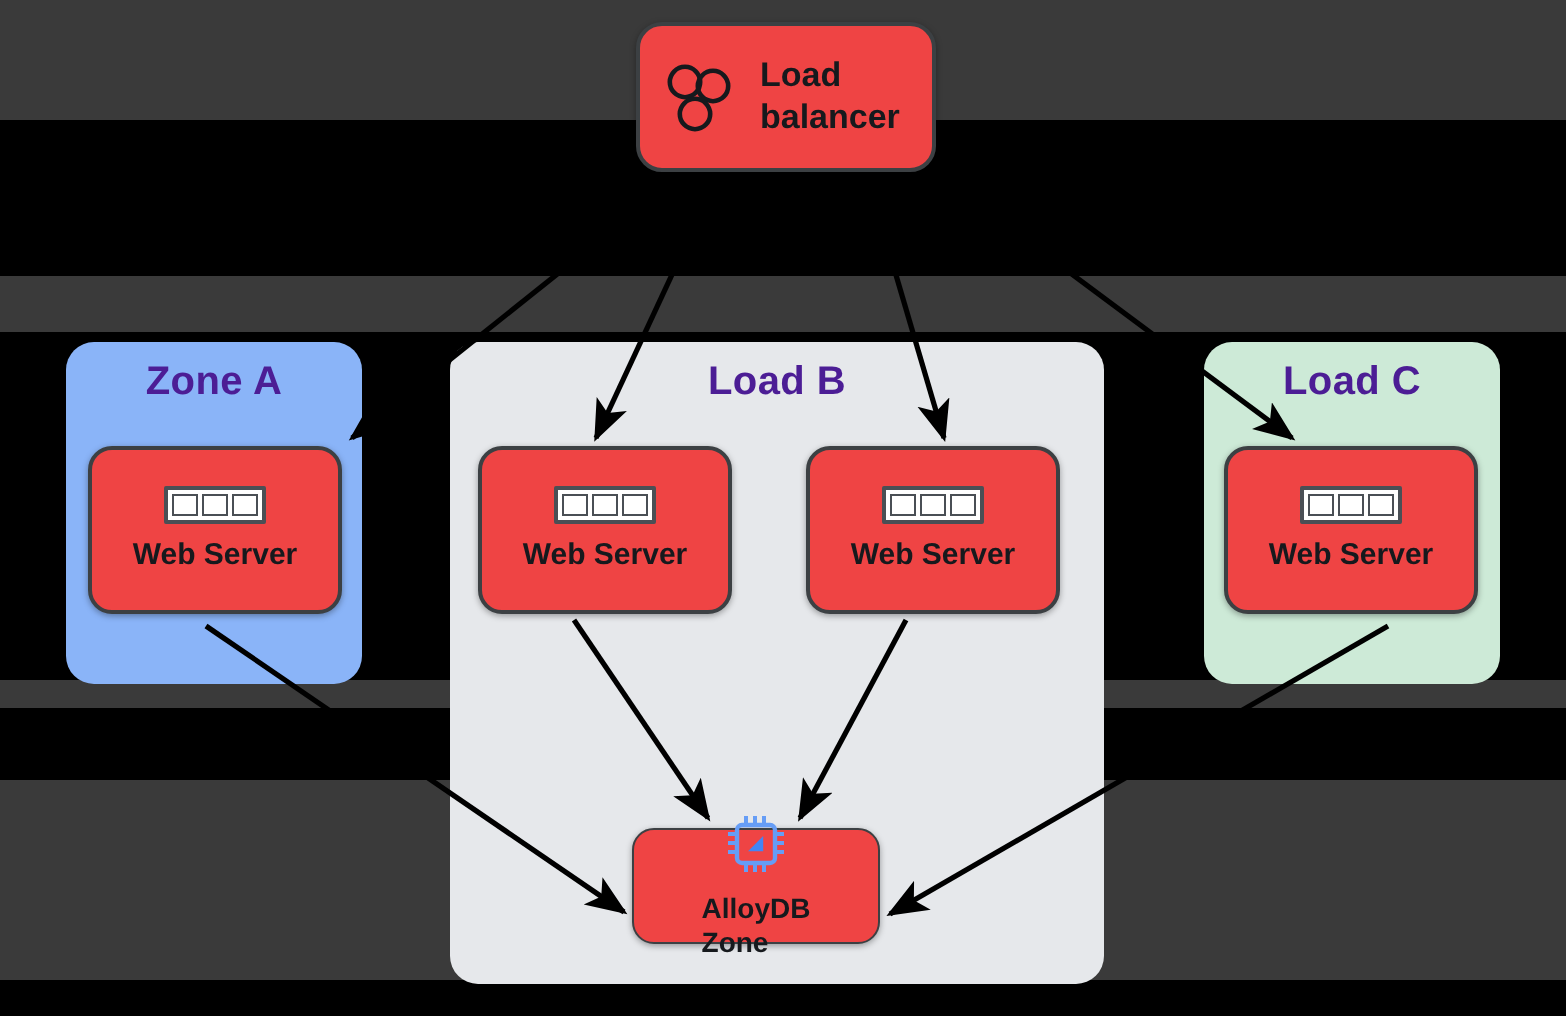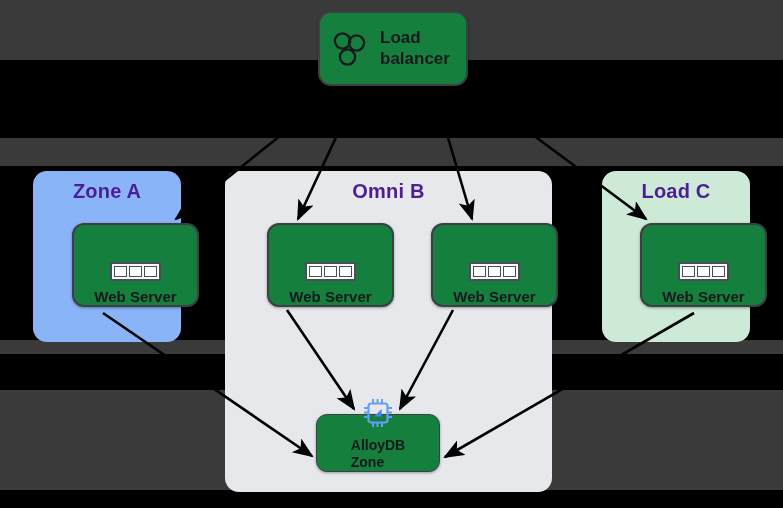--- a/index.html
+++ b/index.html
@@ -61,41 +61,41 @@
   }
   #zone-c {
     left: 602px; top: 171px;
     width: 148px; height: 171px;
     background: #cdead7;
   }
 
   
   .node {
     position: absolute;
-    background: #15803d;
+    background: #ef4444;
     border: 2px solid #3c4043;
     border-radius: 12px;
     box-sizing: border-box;
     box-shadow: 0 1px 3px rgba(0,0,0,0.35);
     display: flex;
     flex-direction: column;
     align-items: center;
-    justify-content: flex-end;
+    justify-content: center;
   }
   .node-label {
     font-weight: bold;
     font-size: 15px;
     color: #16191d;
     text-align: center;
     line-height: 1.15;
     white-space: nowrap;
   }
 
   
-  .web-node { width: 127px; height: 84px; gap: 7px; margin-left: 28px; }
+  .web-node { width: 127px; height: 84px; gap: 7px; }
   #ws-a { left: 44px;  top: 223px; }
   #ws-b1{ left: 239px; top: 223px; }
   #ws-b2{ left: 403px; top: 223px; }
   #ws-c { left: 612px; top: 223px; }
 
   
   .server-icon {
     display: flex;
     gap: 2px;
     padding: 2px;
@@ -160,21 +160,21 @@
   <div class="bg-band band-dark" style="top:340px; height:14px;"></div>
   <div class="bg-band band-black" style="top:354px; height:36px;"></div>
   <div class="bg-band band-dark" style="top:390px; height:100px;"></div>
   <div class="bg-band band-black" style="top:490px; height:18px;"></div>
 
   <div class="zone" id="zone-a">
     <div class="zone-label" style="top:9px;">Zone A</div>
   </div>
 
   <div class="zone" id="zone-b">
-    <div class="zone-label" style="top:9px;">Omni B</div>
+    <div class="zone-label" style="top:9px;">Load B</div>
   </div>
 
   <div class="zone" id="zone-c">
     <div class="zone-label" style="top:9px;">Load C</div>
   </div>
 
   <svg class="svg-layer" viewBox="0 0 783 508">
     <defs>
       <marker id="ah" markerWidth="9" markerHeight="9" refX="7.2" refY="3.2" orient="auto" markerUnits="strokeWidth">
         <path d="M0,0 L8,3.2 L0,6.4 L1.9,3.2 z" fill="#000000"></path>

